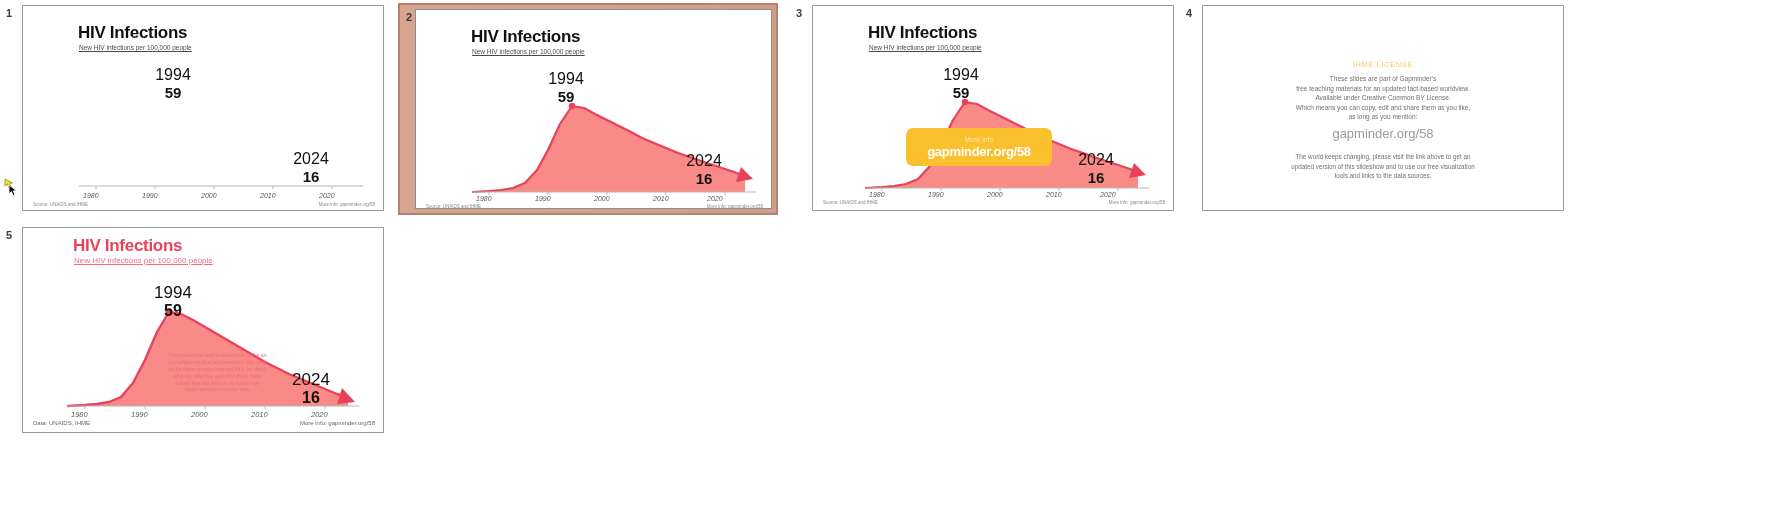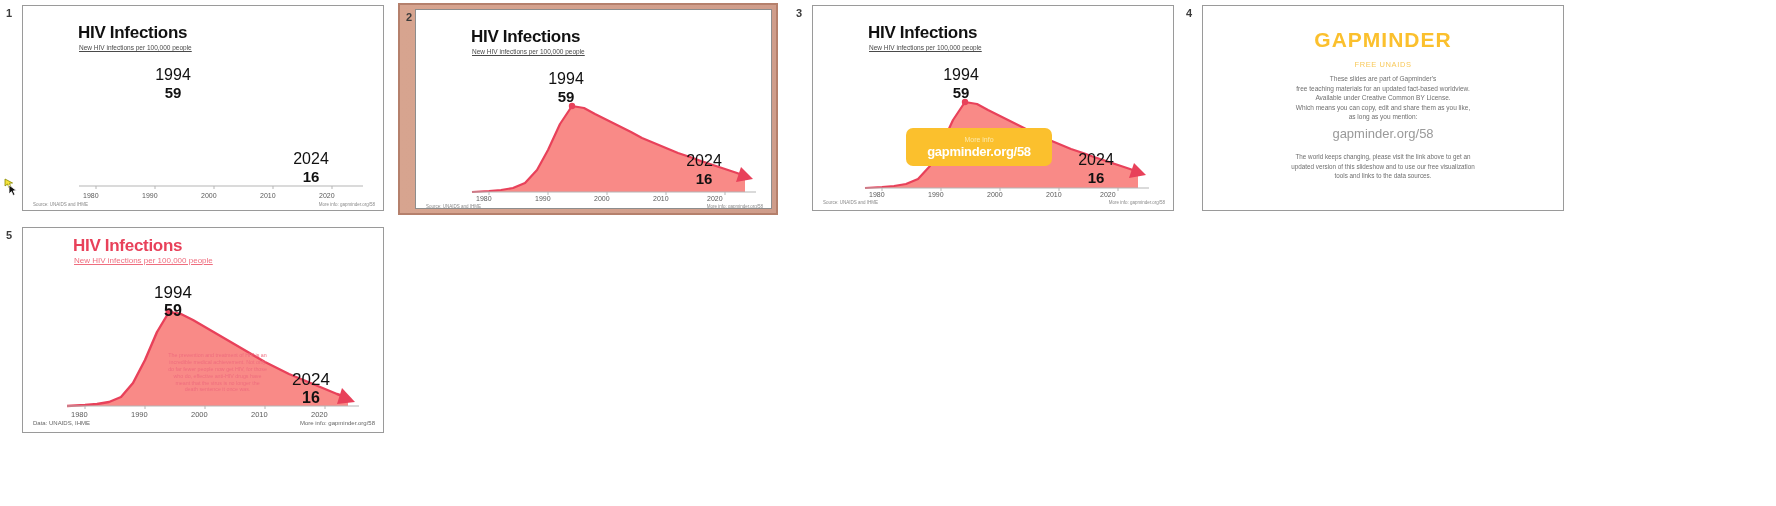--- a/index.html
+++ b/index.html
@@ -53,20 +53,21 @@
 
   .pk-year,.pk-val,.en-year,.en-val{
     position:absolute;color:#111;white-space:nowrap;text-align:center;
     font-family:"Liberation Sans", sans-serif;
   }
   .pk-val,.en-val{font-weight:bold;}
 
   .axis-lbl{
     position:absolute;color:#5a5a5a;white-space:nowrap;
     font-family:"Liberation Sans", sans-serif;
+    font-style:italic;
   }
   .foot-l,.foot-r{
     position:absolute;color:#8a8a8a;white-space:nowrap;
     font-family:"Liberation Sans", sans-serif;
   }
 
   
   .callout{
     position:absolute;background:#fbc02d;border-radius:7px;
     display:flex;flex-direction:column;align-items:center;justify-content:center;
@@ -236,22 +237,21 @@
         <div class="foot-l" style="left:10px;top:194px;font-size:4.5px;">Source: UNAIDS and IHME</div>
         <div class="foot-r" style="right:8px;top:194px;font-size:4.5px;">More info: gapminder.org/58</div>
       </div>
     </div>
   </div>
 
   <div class="slide-wrap" style="left:1202px;top:5px;width:362px;height:206px;">
     <div class="slide-num">4</div>
     <div class="slide" style="width:362px;height:206px;">
       <div class="slide-inner">
-        <div class="gm-logo" style="top:22px;font-size:21px;">GAPMINDER</div>
-        <div class="gm-free" style="top:54px;font-size:7.5px;letter-spacing:.6px;">FREE UNAIDS</div>
+        <div class="gm-free" style="top:54px;font-size:7.5px;letter-spacing:.6px;">IHME LICENSE</div>
 
         <div class="gm-body" style="top:68px;font-size:6.5px;line-height:9.5px;">
           <div>These slides are part of Gapminder's</div>
           <div>free teaching materials for an updated fact-based worldview.</div>
           <div>Available under Creative Common BY License.</div>
           <div>Which means you can copy, edit and share them as you like,</div>
           <div>as long as you mention:</div>
         </div>
 
         <div class="gm-url" style="top:120px;font-size:13px;">gapminder.org/58</div>

